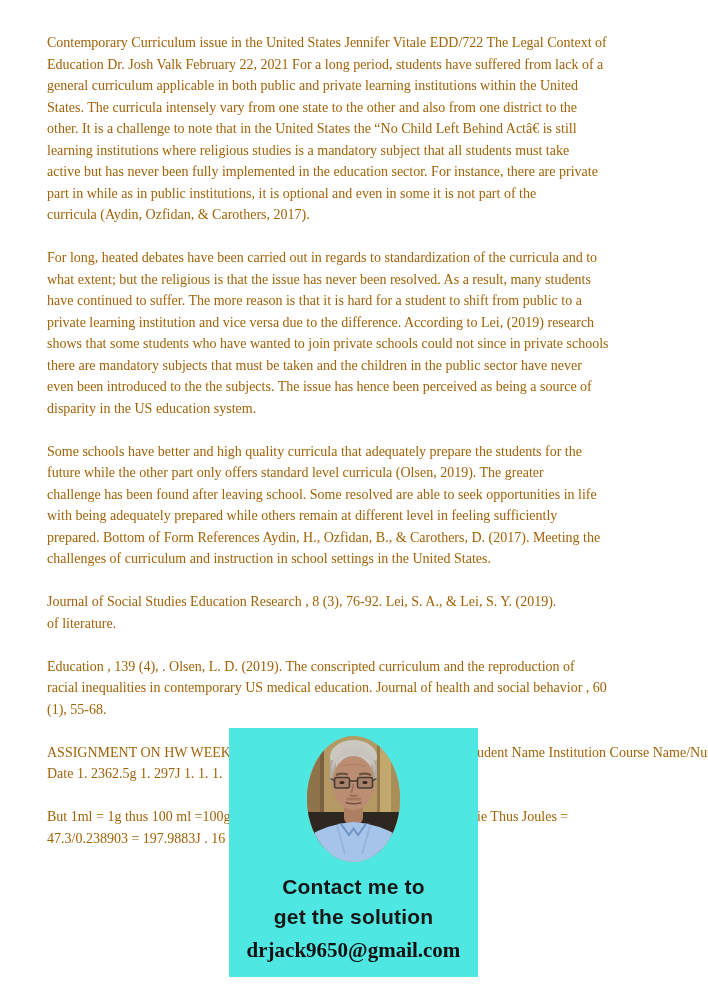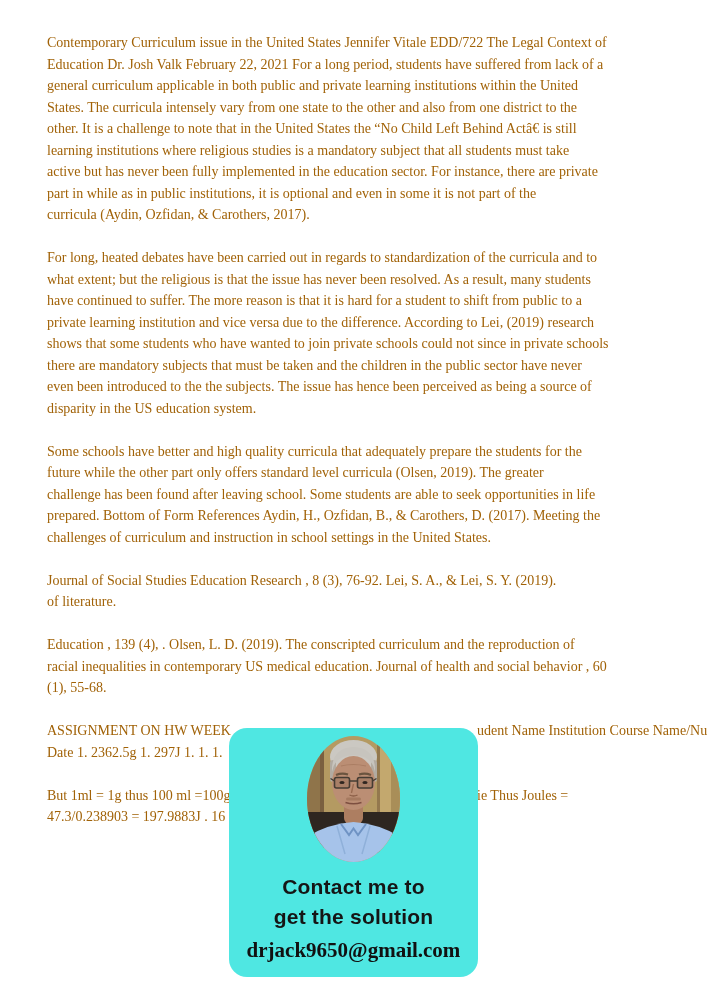--- a/index.html
+++ b/index.html
@@ -28,21 +28,20 @@
     left: 430px; top: 0;
     white-space: nowrap;
   }
   .ad {
     position: absolute;
     left: 229px; top: 728px;
     width: 249px; height: 249px;
     background: #4FE7E2;
     z-index: 5;
     text-align: center;
-    border-radius: 18px;
   }
   .photo { display: inline-block; margin-top: 8px; }
   .cta {
     margin-top: 6px;
     font-family: "Liberation Sans", sans-serif;
     font-weight: bold;
     font-size: 21px;
     line-height: 30px;
     color: #151515;
     letter-spacing: 0.2px;
@@ -80,21 +79,22 @@
     <div class="line">private learning institution and vice versa due to the difference. According to Lei, (2019) research</div>
     <div class="line">shows that some students who have wanted to join private schools could not since in private schools</div>
     <div class="line">there are mandatory subjects that must be taken and the children in the public sector have never</div>
     <div class="line">even been introduced to the the subjects. The issue has hence been perceived as being a source of</div>
     <div class="line">disparity in the US education system.</div>
   </div>
 
   <div class="para">
     <div class="line">Some schools have better and high quality curricula that adequately prepare the students for the</div>
     <div class="line">future while the other part only offers standard level curricula (Olsen, 2019). The greater</div>
-    <div class="line">challenge has been found after leaving school. Some students are able to seek opportunities in life</div>
+    <div class="line">challenge has been found after leaving school. Some resolved are able to seek opportunities in life</div>
+    <div class="line">with being adequately prepared while others remain at different level in feeling sufficiently</div>
     <div class="line">prepared. Bottom of Form References Aydin, H., Ozfidan, B., &amp; Carothers, D. (2017). Meeting the</div>
     <div class="line">challenges of curriculum and instruction in school settings in the United States.</div>
   </div>
 
   <div class="para">
     <div class="line">Journal of Social Studies Education Research , 8 (3), 76-92. Lei, S. A., &amp; Lei, S. Y. (2019).</div>
     <div class="line">of literature.</div>
   </div>
 
   <div class="para">

